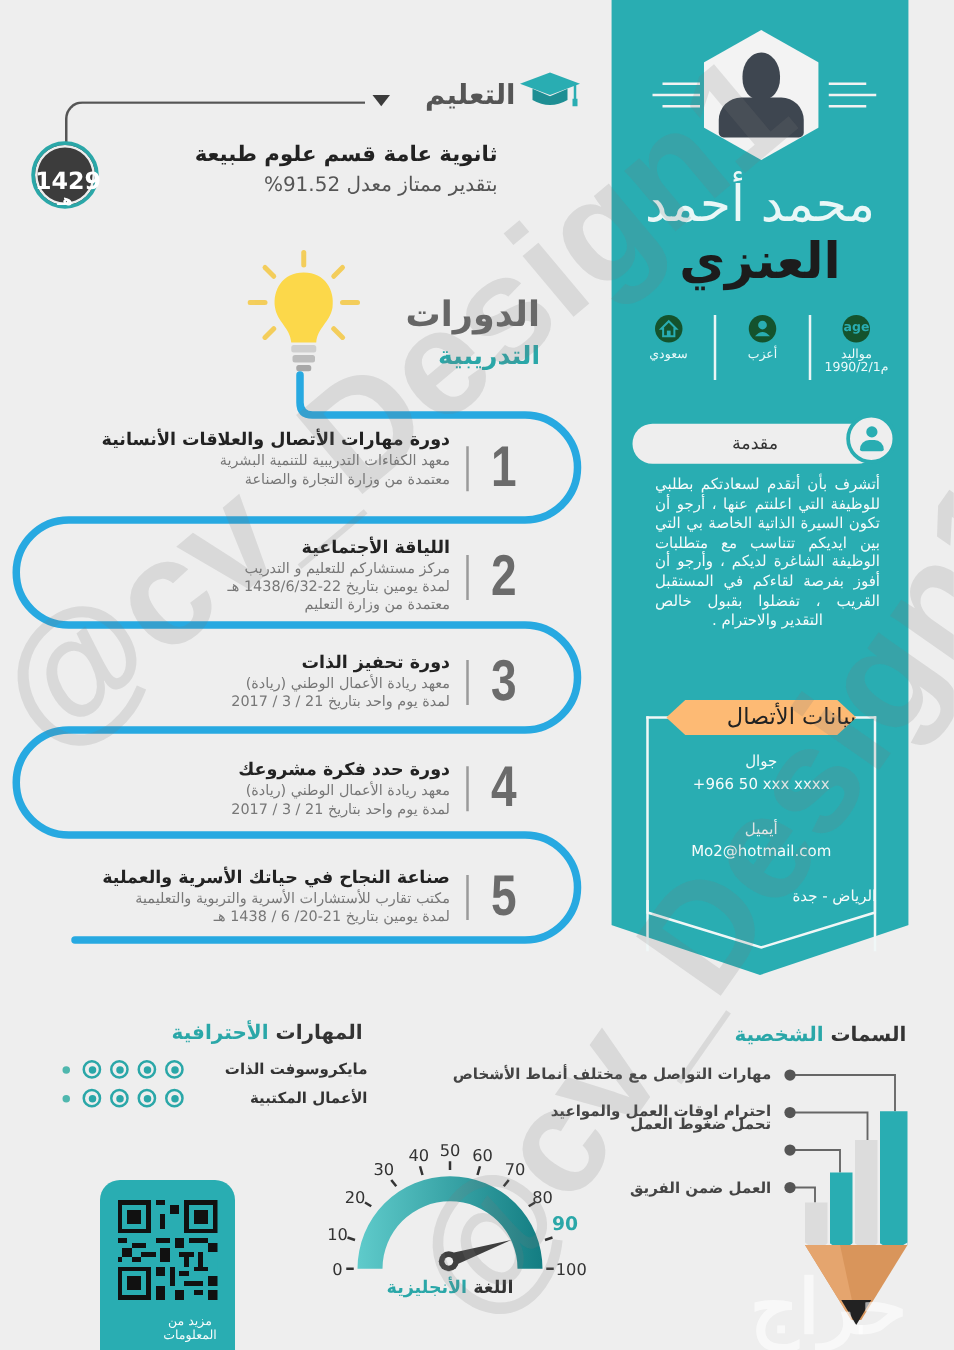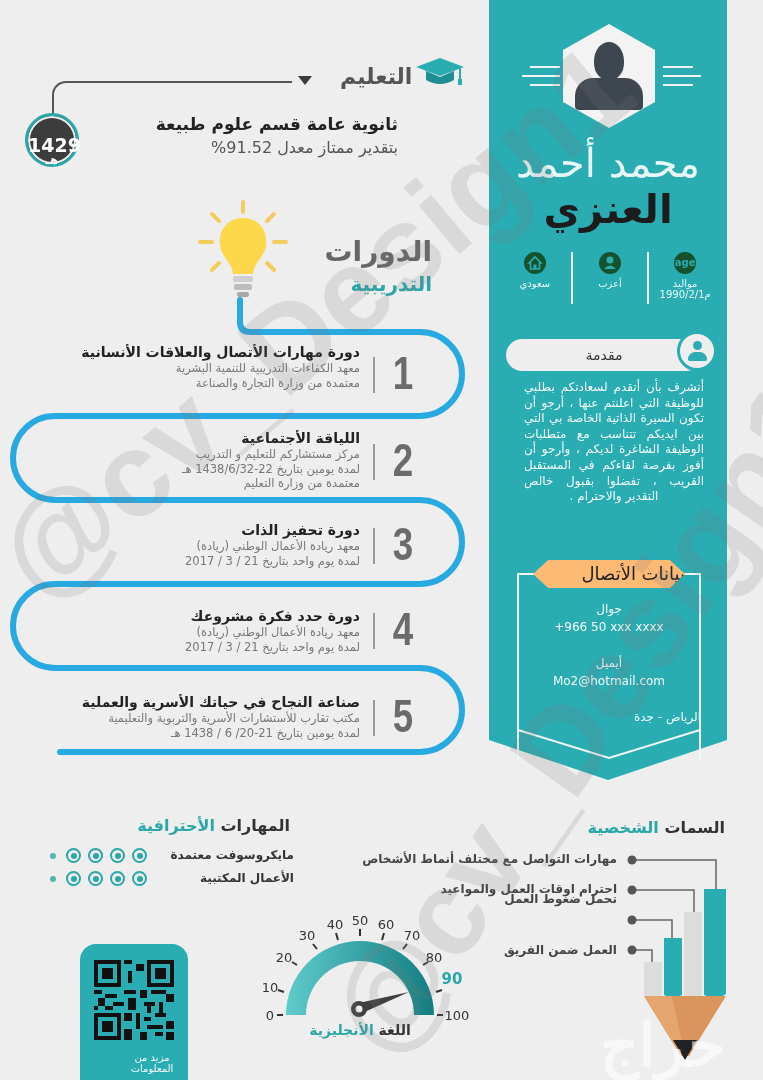--- a/index.html
+++ b/index.html
@@ -269,21 +269,21 @@
 <div class="skills-title rtl">
   <span>المهارات</span>
   <span class="acc">الأحترافية</span>
 </div>
 <div class="skill-row" style="top:846px;">
   <div class="dot-sm"></div>
   <div class="dot" style="left:22px"></div>
   <div class="dot" style="left:44px"></div>
   <div class="dot" style="left:66px"></div>
   <div class="dot" style="left:88px"></div>
-  <div class="lbl">مايكروسوفت معتمدة</div>
+  <div class="lbl">مايكروسوفت الذات</div>
 </div>
 <div class="skill-row" style="top:869px;">
   <div class="dot-sm"></div>
   <div class="dot" style="left:22px"></div>
   <div class="dot" style="left:44px"></div>
   <div class="dot" style="left:66px"></div>
   <div class="dot" style="left:88px"></div>
   <div class="lbl">الأعمال المكتبية</div>
 </div>
 

